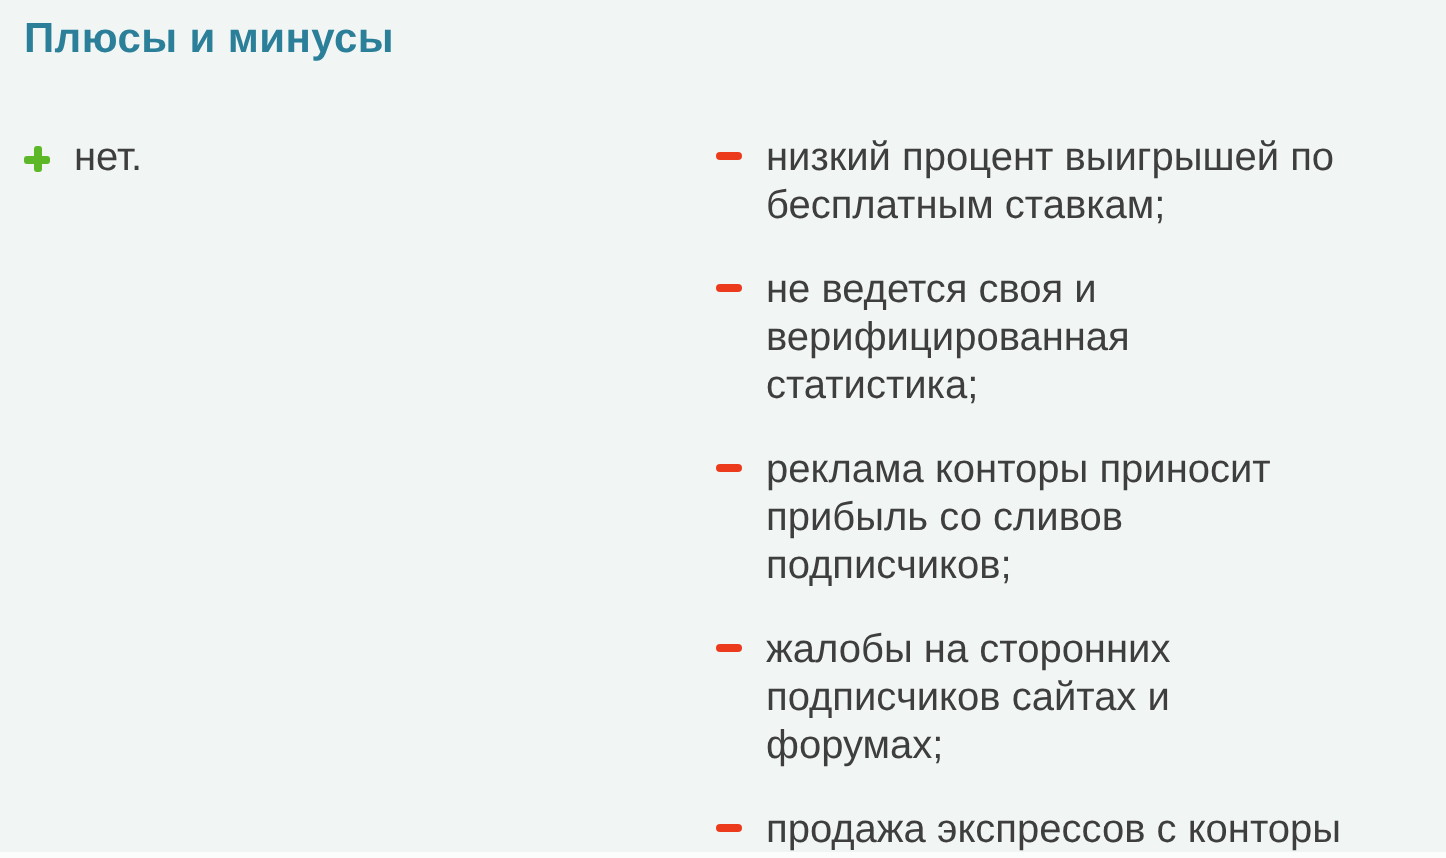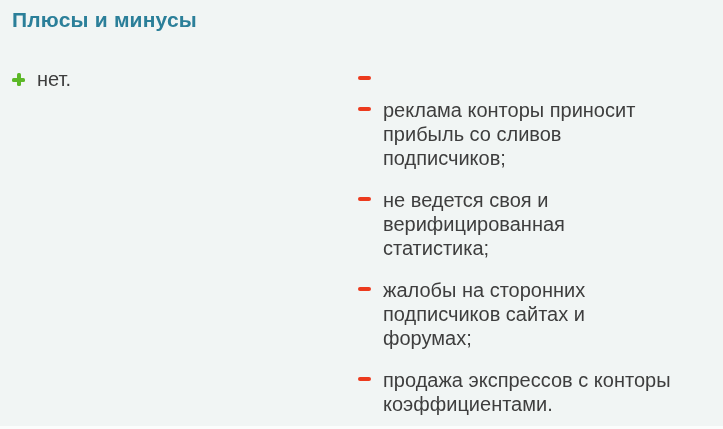--- a/index.html
+++ b/index.html
@@ -92,28 +92,29 @@
     <ul class="pm-list pros">
       <li class="pm-item">
         <span class="icon-plus"></span>
         <span class="item-text">нет.</span>
       </li>
     </ul>
 
     <ul class="pm-list cons">
       <li class="pm-item">
         <span class="icon-minus"></span>
+        <span class="item-text">низкий процент выигрышей по бесплатным ставкам;</span>
+      </li>
+      <li class="pm-item">
+        <span class="icon-minus"></span>
+        <span class="item-text">не ведется своя и верифицированная статистика;</span>
       </li>
       <li class="pm-item">
         <span class="icon-minus"></span>
         <span class="item-text">реклама конторы приносит прибыль со сливов подписчиков;</span>
-      </li>
-      <li class="pm-item">
-        <span class="icon-minus"></span>
-        <span class="item-text">не ведется своя и верифицированная статистика;</span>
       </li>
       <li class="pm-item">
         <span class="icon-minus"></span>
         <span class="item-text">жалобы на сторонних подписчиков сайтах и форумах;</span>
       </li>
       <li class="pm-item">
         <span class="icon-minus"></span>
         <span class="item-text">продажа экспрессов с конторы коэффициентами.</span>
       </li>
     </ul>

